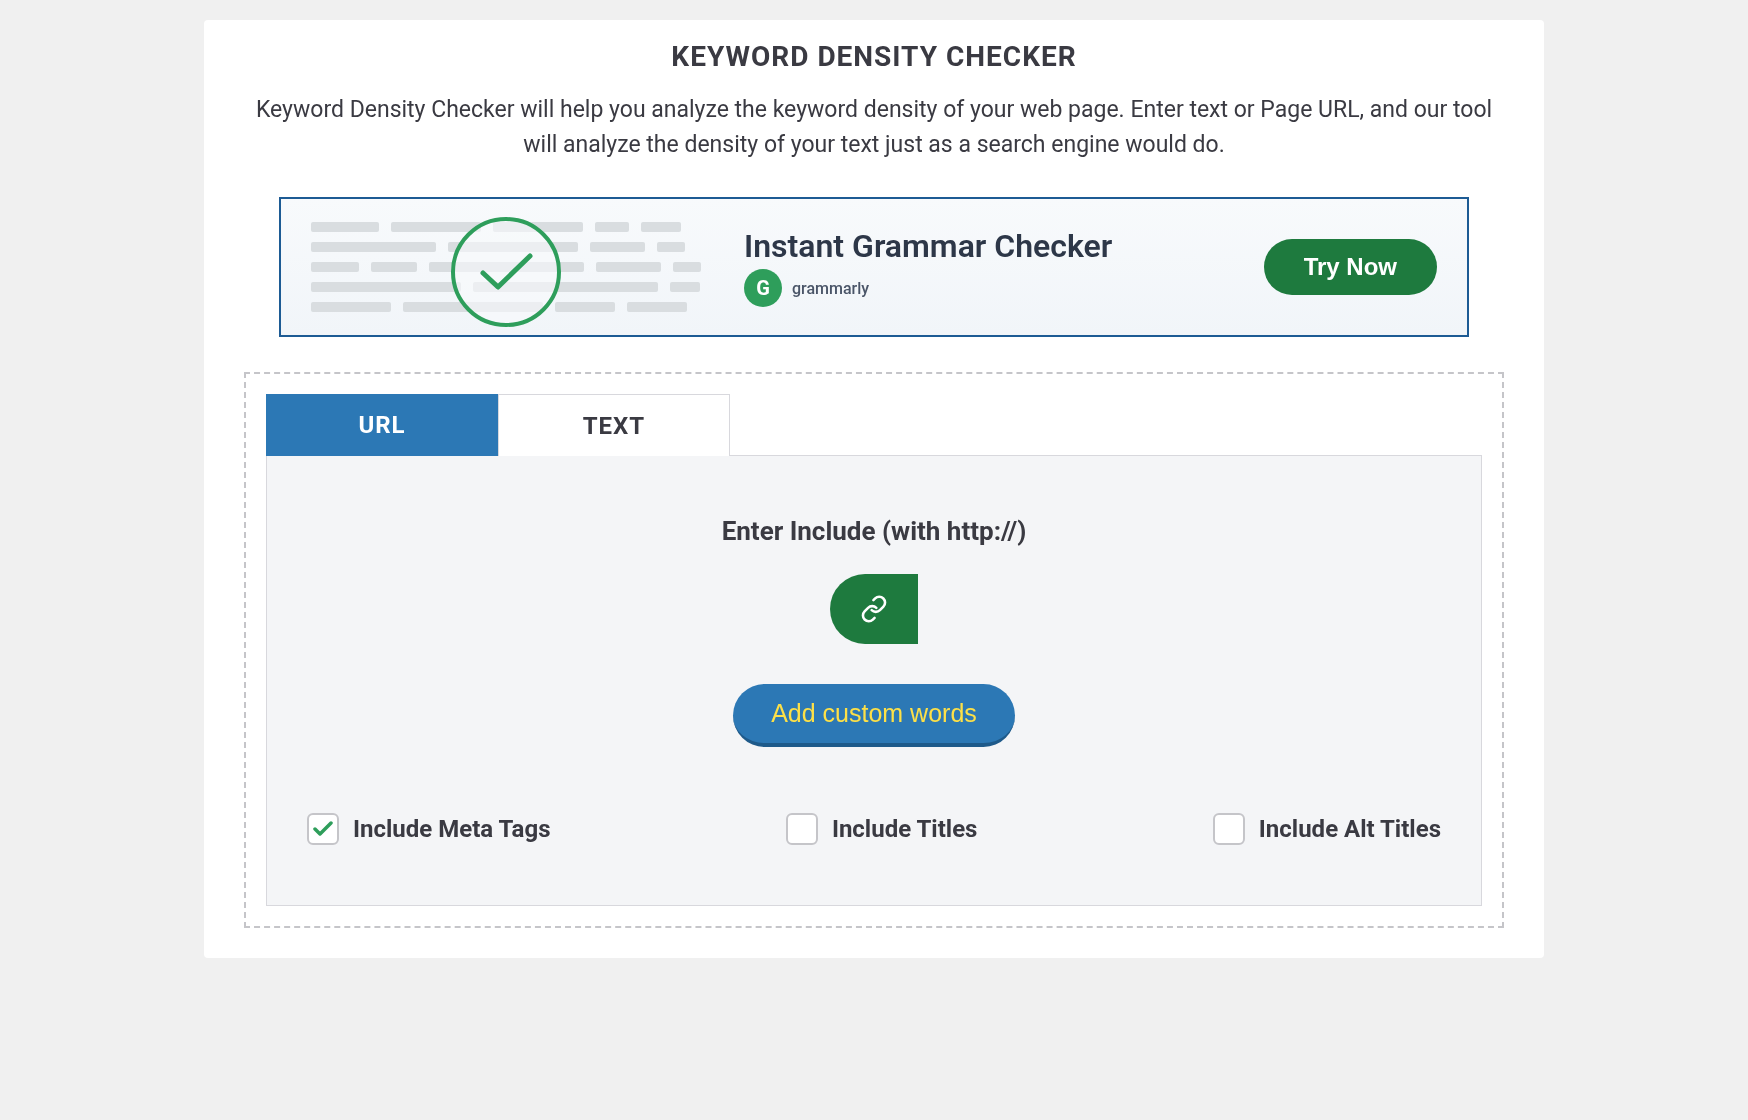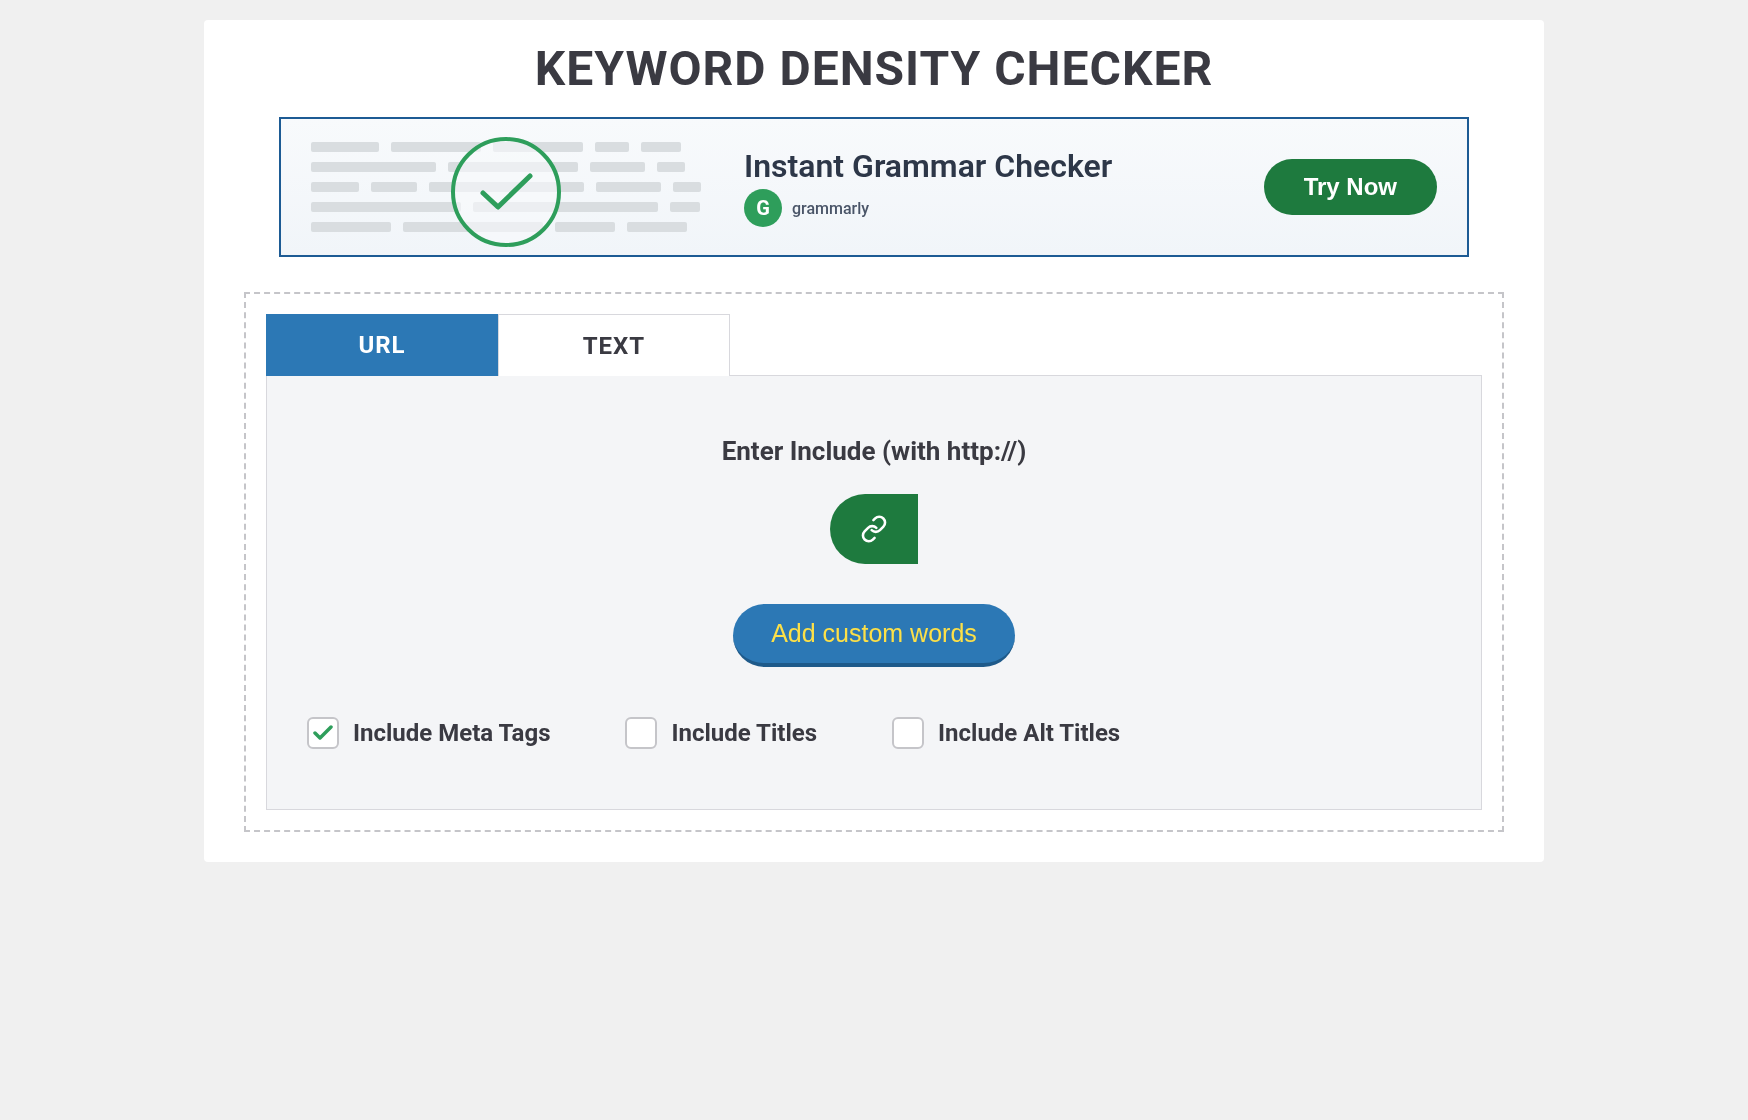--- a/index.html
+++ b/index.html
@@ -14,21 +14,21 @@
     }
     .container {
       max-width: 1340px;
       margin: 0 auto;
       background: #fff;
       border-radius: 4px;
       padding: 20px 30px 30px 30px;
     }
     .page-title {
       text-align: center;
-      font-size: 48px;
+      font-size: 28px;
       font-weight: 700;
       color: #3a3a42;
       letter-spacing: 1px;
       margin-bottom: 20px;
     }
     .page-description {
       text-align: center;
       font-size: 23px;
       color: #3a3a42;
       line-height: 1.5;
@@ -213,22 +213,23 @@
       font-weight: 400;
       padding: 15px 38px;
       border-radius: 32px;
       border: none;
       border-bottom: 4px solid #1e5a8a;
       cursor: pointer;
       margin-bottom: 50px;
     }
     .checkbox-row {
       display: flex;
-      justify-content: flex-start;
+      justify-content: space-between;
       gap: 75px;
+      margin-top: 16px;
     }
     .checkbox-item {
       display: flex;
       align-items: center;
       gap: 14px;
     }
     .checkbox-box {
       width: 32px;
       height: 32px;
       border: 2px solid #c5c5c9;
@@ -253,20 +254,21 @@
       color: #3a3a42;
     }
   </style>
 </head>
 <body>
 
 <div class="container">
 
   <h1 class="page-title">KEYWORD DENSITY CHECKER</h1>
 
+  <p class="page-description">Keyword Density Checker will help you analyze the keyword density of your web page. Enter text or Page URL, and our tool will analyze the density of your text just as a search engine would do.</p>
 
   <div class="ad-banner">
     <div class="ad-left">
       <div class="skeleton-lines">
         <div class="skeleton-row">
             <div class="skel" style="width:68px"></div>
             <div class="skel" style="width:90px"></div>
             <div class="skel" style="width:90px"></div>
             <div class="skel" style="width:34px"></div>
             <div class="skel" style="width:40px"></div>

